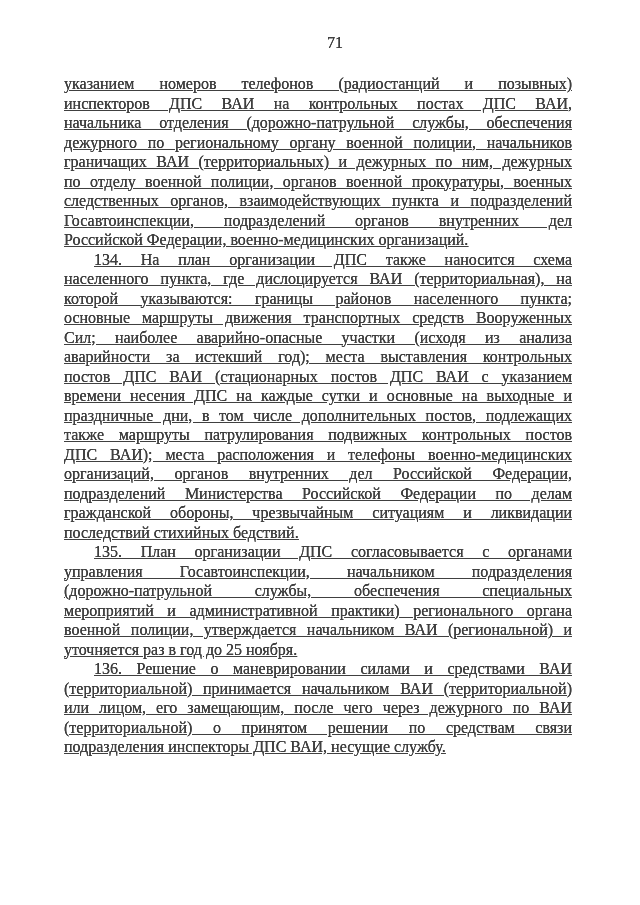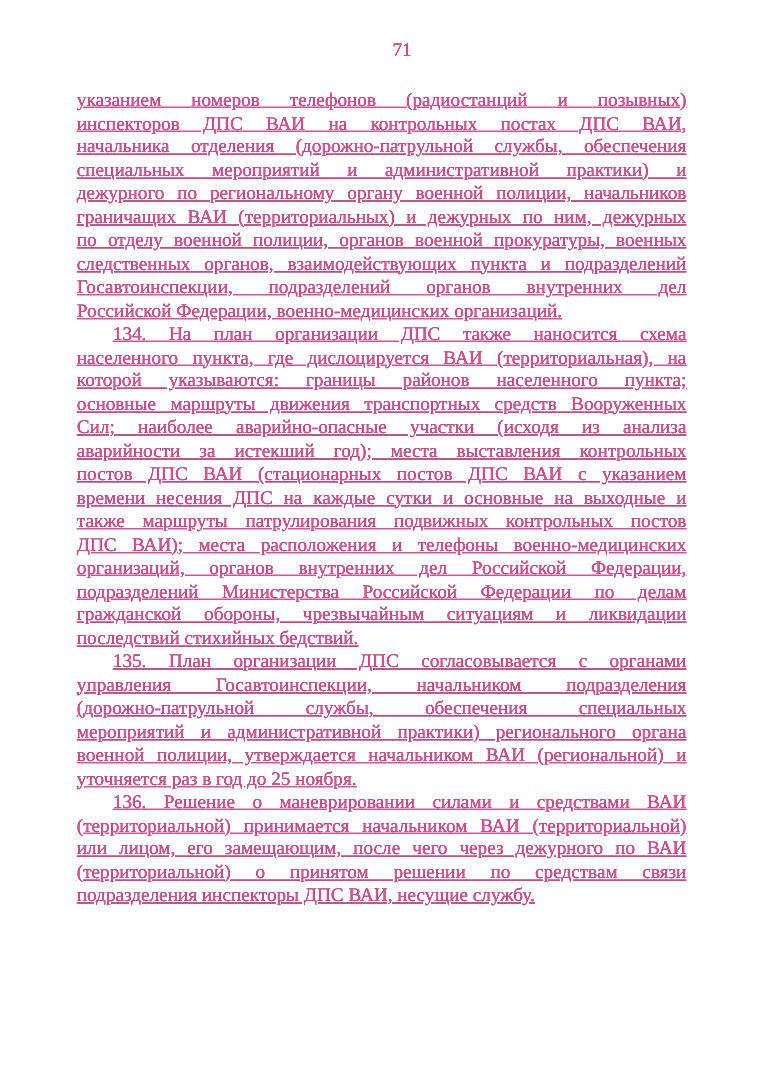--- a/index.html
+++ b/index.html
@@ -7,21 +7,21 @@
     padding: 0;
     background: #ffffff;
   }
   .page {
     position: relative;
     width: 640px;
     height: 905px;
     background: #ffffff;
     overflow: hidden;
     font-family: "Liberation Serif", serif;
-    color: #ec4899;
+    color: #404040;
     
     text-shadow: 0 0 0.3px #1a1a1a;
   }
   .page-number {
     position: absolute;
     top: 33px;
     left: 0;
     width: 100%;
     box-sizing: border-box;
     padding-left: 30px; 
@@ -51,35 +51,35 @@
 </style>
 </head>
 <body>
 
 <div class="page">
   <div class="page-number">71</div>
   <div class="text-block" id="text-block">
       <div class="line">указанием номеров телефонов (радиостанций и позывных)</div>
       <div class="line">инспекторов ДПС ВАИ на контрольных постах ДПС ВАИ,</div>
       <div class="line">начальника отделения (дорожно-патрульной службы, обеспечения</div>
-      <div class="line">специальных мероприятий и административной практики) и</div>
       <div class="line">дежурного по региональному органу военной полиции, начальников</div>
       <div class="line">граничащих ВАИ (территориальных) и дежурных по ним, дежурных</div>
       <div class="line">по отделу военной полиции, органов военной прокуратуры, военных</div>
       <div class="line">следственных органов, взаимодействующих пункта и подразделений</div>
       <div class="line">Госавтоинспекции, подразделений органов внутренних дел</div>
       <div class="line line-last">Российской Федерации, военно-медицинских организаций.</div>
       <div class="line line-indent">134. На план организации ДПС также наносится схема</div>
       <div class="line">населенного пункта, где дислоцируется ВАИ (территориальная), на</div>
       <div class="line">которой указываются: границы районов населенного пункта;</div>
       <div class="line">основные маршруты движения транспортных средств Вооруженных</div>
       <div class="line">Сил; наиболее аварийно-опасные участки (исходя из анализа</div>
       <div class="line">аварийности за истекший год); места выставления контрольных</div>
       <div class="line">постов ДПС ВАИ (стационарных постов ДПС ВАИ с указанием</div>
       <div class="line">времени несения ДПС на каждые сутки и основные на выходные и</div>
+      <div class="line">праздничные дни, в том числе дополнительных постов, подлежащих</div>
       <div class="line">также маршруты патрулирования подвижных контрольных постов</div>
       <div class="line">ДПС ВАИ); места расположения и телефоны военно-медицинских</div>
       <div class="line">организаций, органов внутренних дел Российской Федерации,</div>
       <div class="line">подразделений Министерства Российской Федерации по делам</div>
       <div class="line">гражданской обороны, чрезвычайным ситуациям и ликвидации</div>
       <div class="line line-last">последствий стихийных бедствий.</div>
       <div class="line line-indent">135. План организации ДПС согласовывается с органами</div>
       <div class="line">управления Госавтоинспекции, начальником подразделения</div>
       <div class="line">(дорожно-патрульной службы, обеспечения специальных</div>
       <div class="line">мероприятий и административной практики) регионального органа</div>

